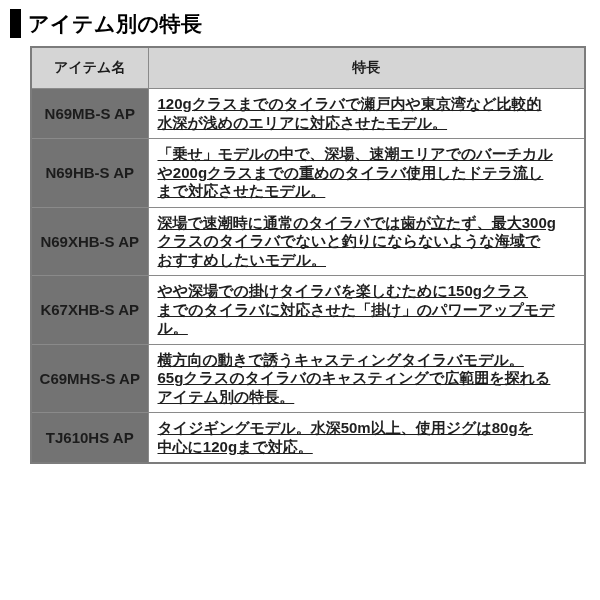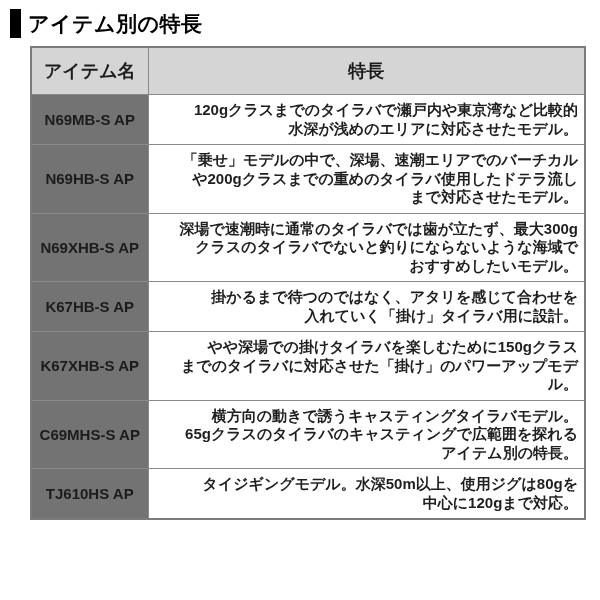--- a/index.html
+++ b/index.html
@@ -18,34 +18,34 @@
     letter-spacing:0.5px;
   }
   table.spec{
     border-collapse:collapse;table-layout:fixed;
     margin:7px 0 0 30px;width:556px;
     border:2px solid #7c7c7c;
   }
   table.spec col.c-item{width:117px;}
   table.spec th{
     background:#d5d5d5;border:1px solid #8a8a8a;
-    font-size:18px;font-weight:700;color:#1c1c1c;
+    font-size:14px;font-weight:700;color:#1c1c1c;
     padding:11px 2px;text-align:center;
   }
   table.spec td{border:1px solid #8a8a8a;vertical-align:middle;}
   td.item-cell{
     background:#737373;text-align:center;
     font-size:15px;font-weight:700;color:#1c1c1c;
     padding:4px 2px;letter-spacing:0px;
   }
   td.feat-cell{
-    background:#ffffff;text-align:right;
+    background:#ffffff;text-align:left;
     font-size:15px;font-weight:600;color:#1f1f1f;
     line-height:18.5px;padding:6px 6px 6px 9px;
-    white-space:pre-line;letter-spacing:0px;
+    white-space:pre-line;letter-spacing:0px;text-decoration:underline;
   }
 </style>
 </head>
 <body>
 
 <div class="title-row">
   <span class="title-bar"></span>
   <h1 class="page-title">アイテム別の特長</h1>
 </div>
 
@@ -72,25 +72,20 @@
 や200gクラスまでの重めのタイラバ使用したドテラ流し
 まで対応させたモデル。</td>
     </tr>
     <tr>
       <td class="item-cell">N69XHB-S AP</td>
       <td class="feat-cell">深場で速潮時に通常のタイラバでは歯が立たず、最大300g
 クラスのタイラバでないと釣りにならないような海域で
 おすすめしたいモデル。</td>
     </tr>
     <tr>
-      <td class="item-cell">K67HB-S AP</td>
-      <td class="feat-cell">掛かるまで待つのではなく、アタリを感じて合わせを
-入れていく「掛け」タイラバ用に設計。</td>
-    </tr>
-    <tr>
       <td class="item-cell">K67XHB-S AP</td>
       <td class="feat-cell">やや深場での掛けタイラバを楽しむために150gクラス
 までのタイラバに対応させた「掛け」のパワーアップモデル。</td>
     </tr>
     <tr>
       <td class="item-cell">C69MHS-S AP</td>
       <td class="feat-cell">横方向の動きで誘うキャスティングタイラバモデル。
 65gクラスのタイラバのキャスティングで広範囲を探れる
 アイテム別の特長。</td>
     </tr>

